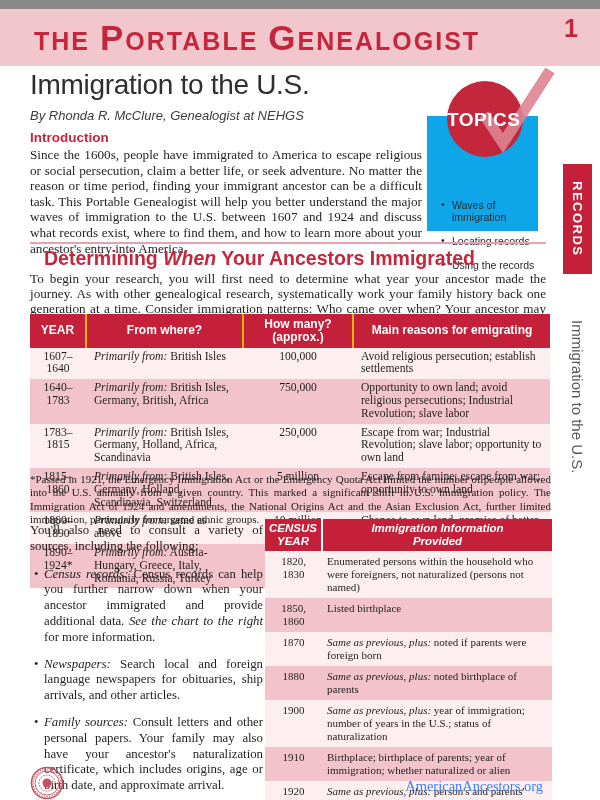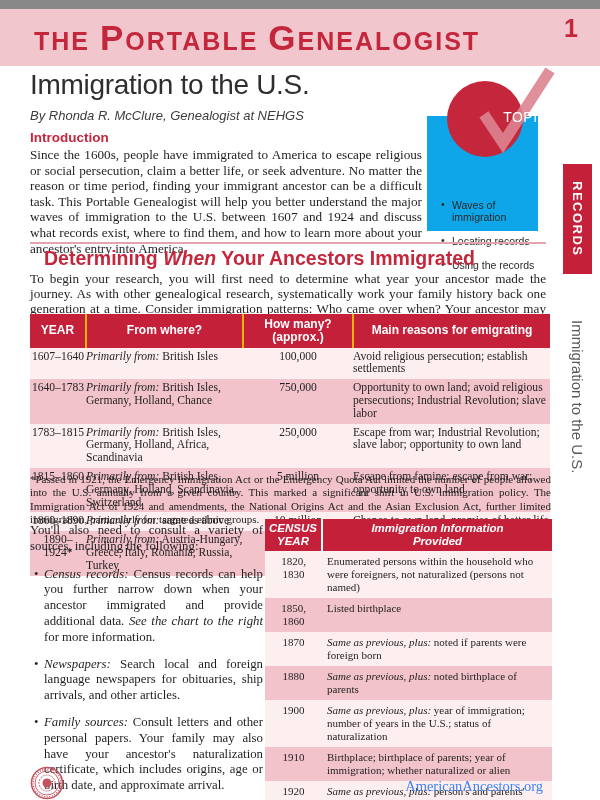--- a/index.html
+++ b/index.html
@@ -27,41 +27,41 @@
   .intro-h { position:absolute; top:121px; left:30px; font-family:"Liberation Sans", sans-serif;
              font-weight:700; font-size:13.5px; color:#c4273c; }
   .intro-p { position:absolute; top:138px; left:30px; width:392px; font-size:13.2px;
              line-height:15.6px; text-align:justify; }
   
   .topics { position:absolute; top:72px; left:427px; width:111px; }
   .topics-box { position:absolute; top:35px; left:0; width:111px; height:115px; background:#0ea5e9; }
   .topics-circle { position:absolute; top:0; left:20px; width:76px; height:76px;
                    background:#c4273c; border-radius:50%; }
   .topics-check { position:absolute; top:-14px; left:26px; }
-  .topics-label { position:absolute; top:28px; left:0; width:111px; text-align:right;
-                  font-family:"Liberation Sans", sans-serif; font-weight:400; font-size:14px;
+  .topics-label { position:absolute; top:28px; left:0; width:111px; text-align:left;
+                  font-family:"Liberation Sans", sans-serif; font-weight:700; font-size:19px;
                   color:#ffffff; letter-spacing:0.5px; }
   .topics-list { position:absolute; top:83px; left:14px; width:95px;
                  font-family:"Liberation Sans", sans-serif; font-size:10.5px; color:#2b2b2b; }
   .topics-item { position:relative; padding-left:11px; margin-bottom:12px; }
   .topics-item::before { content:"•"; position:absolute; left:0; top:-1px; }
   
   .rule { position:absolute; top:233px; left:30px; width:516px; height:2px; background:#e5a3ae; }
   .det-h { position:absolute; top:238px; left:44px; font-family:"Liberation Sans", sans-serif;
            font-weight:700; font-size:19.5px; color:#c4273c; }
   .det-h .it { font-style:italic; }
   .det-p { position:absolute; top:263px; left:30px; width:516px; font-size:13.2px;
            line-height:14.8px; text-align:justify; }
   
   .mig { position:absolute; top:305px; left:30px; width:520px; border-collapse:collapse;
          table-layout:fixed; font-size:11.6px; line-height:12.8px; }
   .mig th { background:#c4203a; color:#fff; font-family:"Liberation Sans", sans-serif;
             font-weight:700; font-size:12px; padding:4px 2px; border-left:2px solid #eab308; }
   .mig th:first-child { border-left:none; }
-  .mig td { vertical-align:top; padding:3px 0; }
+  .mig td { vertical-align:top; padding:3px 8px; }
   .mig tbody tr:nth-child(odd)  td { background:#fdeef0; }
   .mig tbody tr:nth-child(even) td { background:#f2c3cb; }
   .mig .c-year { width:56px; text-align:center; }
   .mig .c-from { width:157px; }
   .mig .c-many { width:110px; text-align:center; }
   .mig .c-why  { width:197px; }
   .lead { font-style:italic; }
   .footnote { position:absolute; top:464px; left:30px; width:521px; font-size:11px;
               line-height:13.4px; text-align:justify; color:#222; }
   
@@ -144,21 +144,21 @@
     </thead>
     <tbody>
       <tr>
         <td class="c-year">1607–1640</td>
         <td class="c-from"><span class="lead">Primarily from:</span><span> British Isles</span></td>
         <td class="c-many">100,000</td>
         <td class="c-why">Avoid religious persecution; establish settlements</td>
       </tr>
       <tr>
         <td class="c-year">1640–1783</td>
-        <td class="c-from"><span class="lead">Primarily from:</span><span> British Isles, Germany, Holland, Chance</span></td>
+        <td class="c-from"><span class="lead">Primarily from:</span><span> British Isles, Germany, British, Africa</span></td>
         <td class="c-many">750,000</td>
         <td class="c-why">Opportunity to own land; avoid religious persecutions; Industrial Revolution; slave labor</td>
       </tr>
       <tr>
         <td class="c-year">1783–1815</td>
         <td class="c-from"><span class="lead">Primarily from:</span><span> British Isles, Germany, Holland, Africa, Scandinavia</span></td>
         <td class="c-many">250,000</td>
         <td class="c-why">Escape from war; Industrial Revolution; slave labor; opportunity to own land</td>
       </tr>
       <tr>

